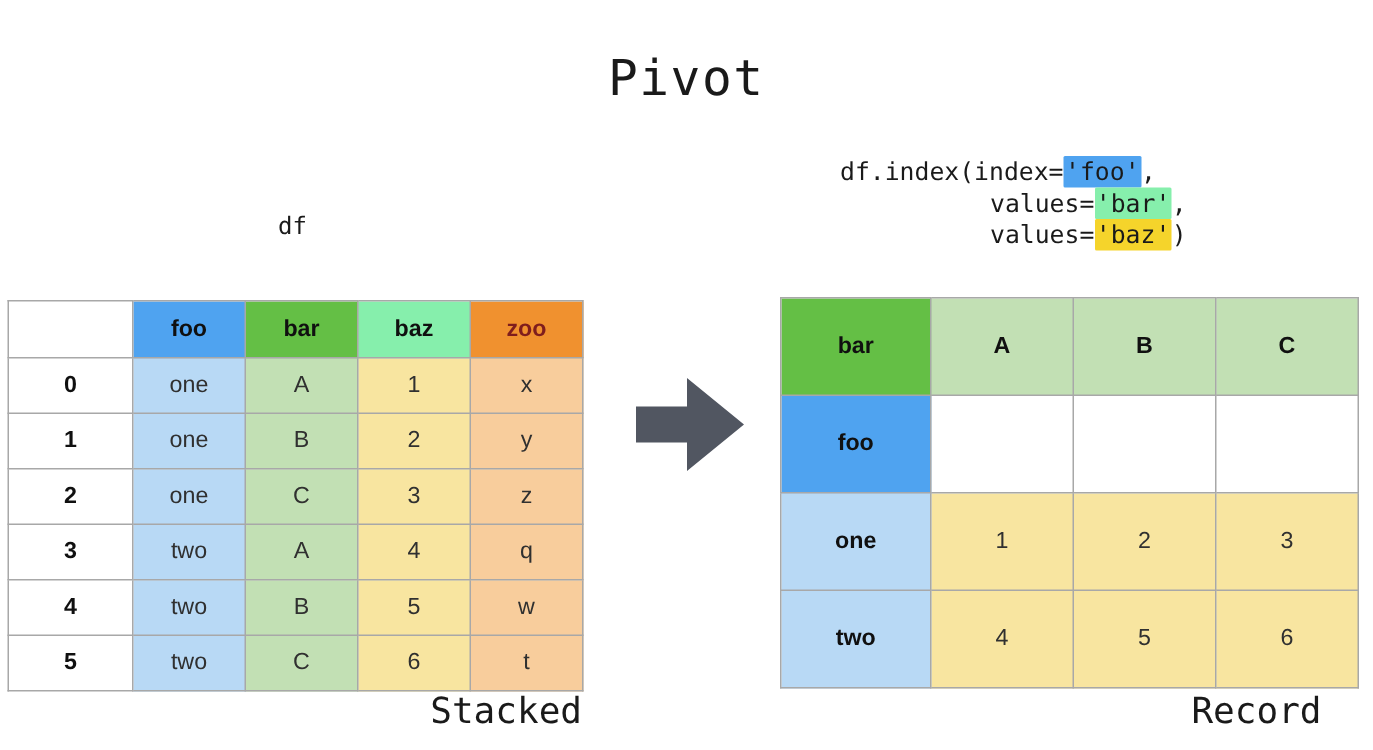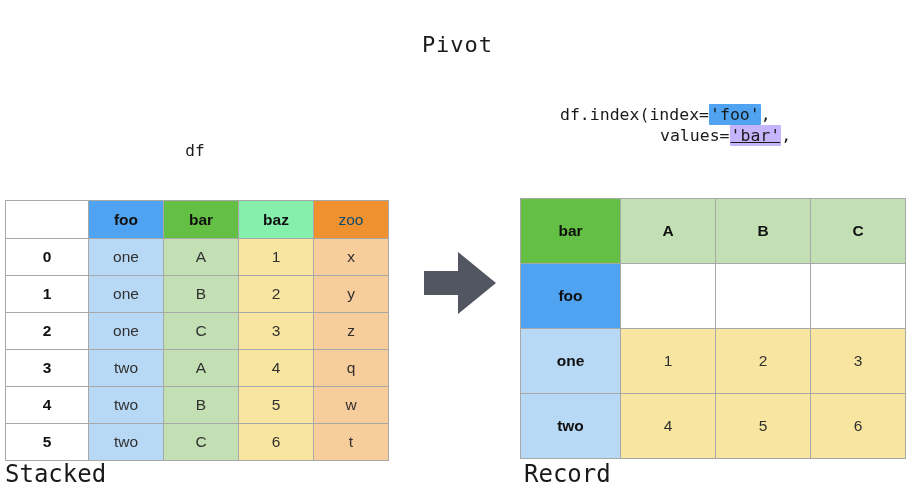--- a/index.html
+++ b/index.html
@@ -17,21 +17,21 @@
   }
 
   
   #page-title {
     position: absolute;
     left: 0;
     top: 32px;
     width: 915px;
     text-align: center;
     font-family: "DejaVu Sans Mono", "Liberation Mono", monospace;
-    font-size: 22px;
+    font-size: 33px;
     font-weight: 400;
     letter-spacing: 1px;
     color: #1a1a1a;
   }
 
   
   #df-caption {
     position: absolute;
     left: 0;
     top: 141px;
@@ -50,21 +50,21 @@
     font-family: "DejaVu Sans Mono", "Liberation Mono", monospace;
     font-size: 16.5px;
     line-height: 21px;
     color: #1a1a1a;
     white-space: pre;
   }
   #code-block .ln { display: block; }
   #code-block .ln2, #code-block .ln3 { padding-left: 100px; }
   .hl { padding: 1px 1px; border-radius: 1px; margin-top: 44px; }
   .hl-blue   { background: #4fa3f0; }
-  .hl-green  { background: #c4b5fd; text-decoration: underline; }
+  .hl-green  { background: #86efac; }
   .hl-yellow { background: #f5d42b; }
 
   
   #arrow {
     position: absolute;
     left: 424px;
     top: 252px;
     width: 72px;
     height: 62px;
   }
@@ -91,21 +91,21 @@
   }
   #table-stacked td { height: 36px; }
   #table-stacked tr:first-child td { height: 37px; }
   .col-idx  { width: 83px; }
   .col-data { width: 75px; }
 
   .th-blank  { background: #ffffff; }
   .th-foo    { background: #4fa3f0; font-weight: bold; color: #101010; }
   .th-bar    { background: #64bf45; font-weight: bold; color: #101010; }
   .th-baz    { background: #86efac; font-weight: bold; color: #101010; }
-  .th-zoo    { background: #f0912f; font-weight: normal; color: #0c4a6e; }
+  .th-zoo    { background: #f0912f; font-weight: bold; color: #7f1d1d; }
 
   .idx-cell  { background: #ffffff; font-weight: bold; color: #101010; }
   .cell-blue   { background: #b8d9f5; color: #303030; }
   .cell-green  { background: #c2e0b4; color: #303030; }
   .cell-yellow { background: #f8e5a0; color: #303030; }
   .cell-orange { background: #f8cd9c; color: #303030; }
 
   
   #table-record {
     left: 520px;
@@ -122,33 +122,33 @@
   .rh-empty { background: #ffffff; }
   .ridx     { background: #b8d9f5; font-weight: bold; color: #101010; }
   .rval     { background: #f8e5a0; color: #303030; }
 
   
   .caption {
     position: absolute;
     font-family: "DejaVu Sans Mono", "Liberation Mono", monospace;
     font-size: 24px;
     color: #1a1a1a;
-    text-align: left;
+    text-align: right;
   }
   #caption-stacked { left: 5px;   top: 460px; width: 383px; }
-  #caption-record  { left: 524px; top: 460px; width: 385px; }
+  #caption-record  { left: 496px; top: 460px; width: 385px; }
 </style>
 </head>
 <body>
 
 <div id="page-title">Pivot</div>
 
 <div id="df-caption">df</div>
 
-<div id="code-block"><span class="ln ln1"><span>df.index(index=</span><span class="hl hl-blue">'foo'</span><span>,</span></span><span class="ln ln2"><span>values=</span><span class="hl hl-green">'bar'</span><span>,</span></span></div>
+<div id="code-block"><span class="ln ln1"><span>df.index(index=</span><span class="hl hl-blue">'foo'</span><span>,</span></span><span class="ln ln2"><span>values=</span><span class="hl hl-green">'bar'</span><span>,</span></span><span class="ln ln3"><span>values=</span><span class="hl hl-yellow">'baz'</span><span>)</span></span></div>
 
 <svg id="arrow" viewBox="0 0 72 62">
   <path d="M0 19 L34 19 L34 0 L72 31 L34 62 L34 43 L0 43 Z" fill="#515661"></path>
 </svg>
 
 <table class="grid" id="table-stacked">
   <colgroup>
     <col class="col-idx">
       <col class="col-data">
       <col class="col-data">

